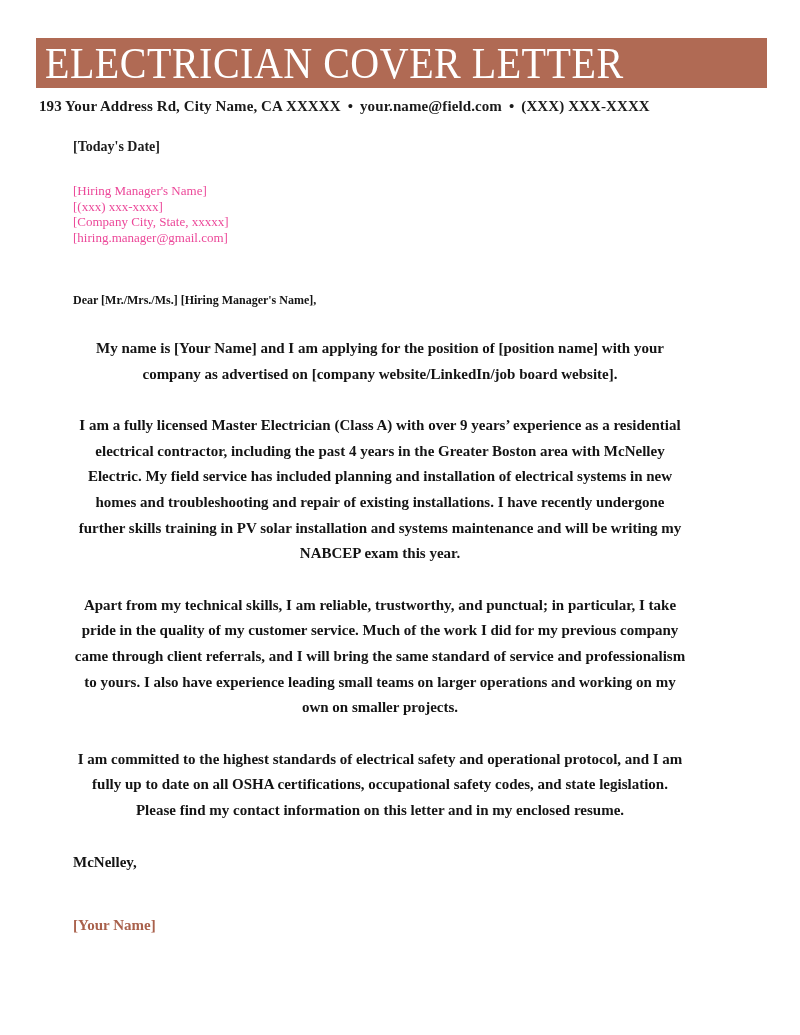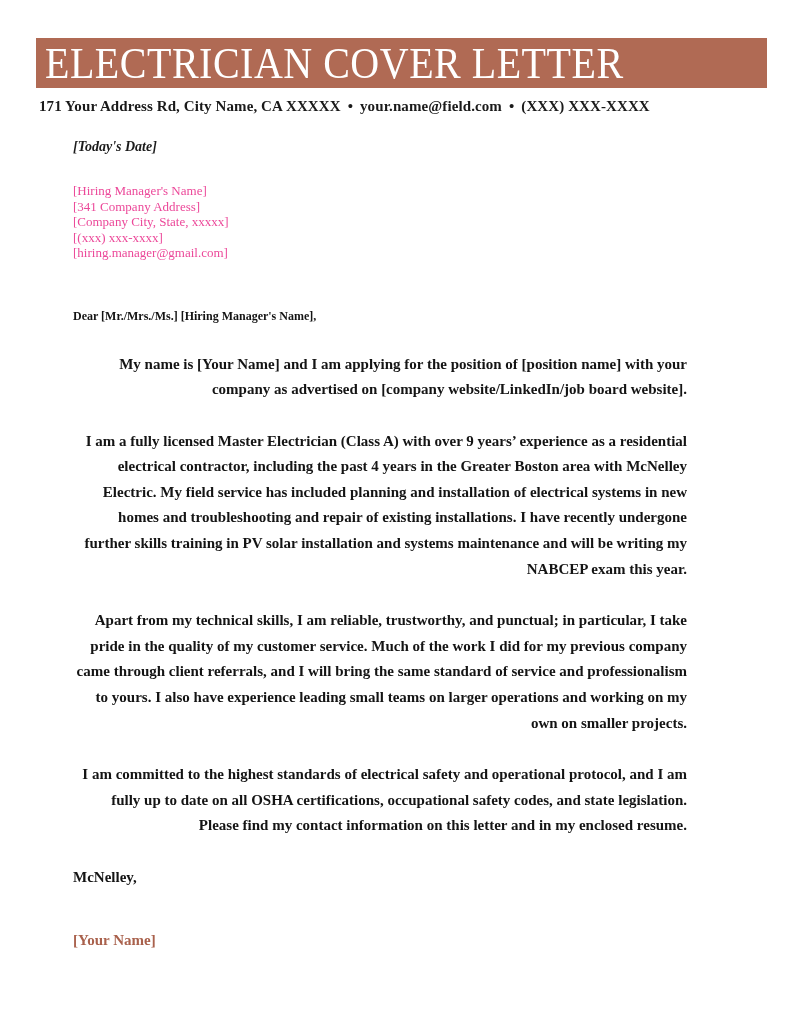--- a/index.html
+++ b/index.html
@@ -71,21 +71,20 @@
     left: 73px;
     top: 138px;
     width: 614px;
   }
 
   .date-line {
     font-size: 14px;
     font-weight: bold;
     color: #1c1c1c;
     line-height: 18px;
-    font-style: italic;
   }
 
   .recipient {
     margin-top: 27px;
     font-size: 13px;
     font-weight: normal;
     color: #ec4899;
     line-height: 15.5px;
   }
   .recipient div {
@@ -99,21 +98,21 @@
     color: #141414;
     line-height: 20px;
   }
 
   .para {
     margin-top: 26px;
     font-size: 15px;
     font-weight: bold;
     color: #141414;
     line-height: 25.6px;
-    text-align: right;
+    text-align: center;
   }
 
   .closing {
     margin-top: 28px;
     font-size: 15px;
     font-weight: bold;
     color: #141414;
     line-height: 20px;
   }
 
@@ -128,32 +127,31 @@
 </head>
 <body>
 
 <div class="page">
 
   <div class="banner">
     <span class="banner-title">ELECTRICIAN COVER LETTER</span>
   </div>
 
   <div class="contact-line">
-    <span>171 Your Address Rd, City Name, CA XXXXX</span><span class="contact-sep">•</span><span>your.name@field.com</span><span class="contact-sep">•</span><span>(XXX) XXX-XXXX</span>
+    <span>193 Your Address Rd, City Name, CA XXXXX</span><span class="contact-sep">•</span><span>your.name@field.com</span><span class="contact-sep">•</span><span>(XXX) XXX-XXXX</span>
   </div>
 
   <div class="letter">
 
     <div class="date-line">[Today's Date]</div>
 
     <div class="recipient">
       <div>[Hiring Manager's Name]</div>
-      <div>[341 Company Address]</div>
+      <div>[(xxx) xxx-xxxx]</div>
       <div>[Company City, State, xxxxx]</div>
-      <div>[(xxx) xxx-xxxx]</div>
       <div>[hiring.manager@gmail.com]</div>
     </div>
 
     <div class="salutation">Dear [Mr./Mrs./Ms.] [Hiring Manager's Name],</div>
 
     <p class="para">My name is [Your Name] and I am applying for the position of [position name] with your company as advertised on [company website/LinkedIn/job board website].</p>
 
     <p class="para">I am a fully licensed Master Electrician (Class A) with over 9 years’ experience as a residential electrical contractor, including the past 4 years in the Greater Boston area with McNelley Electric. My field service has included planning and installation of electrical systems in new homes and troubleshooting and repair of existing installations. I have recently undergone further skills training in PV solar installation and systems maintenance and will be writing my NABCEP exam this year.</p>
 
     <p class="para">Apart from my technical skills, I am reliable, trustworthy, and punctual; in particular, I take pride in the quality of my customer service. Much of the work I did for my previous company came through client referrals, and I will bring the same standard of service and professionalism to yours. I also have experience leading small teams on larger operations and working on my own on smaller projects.</p>

